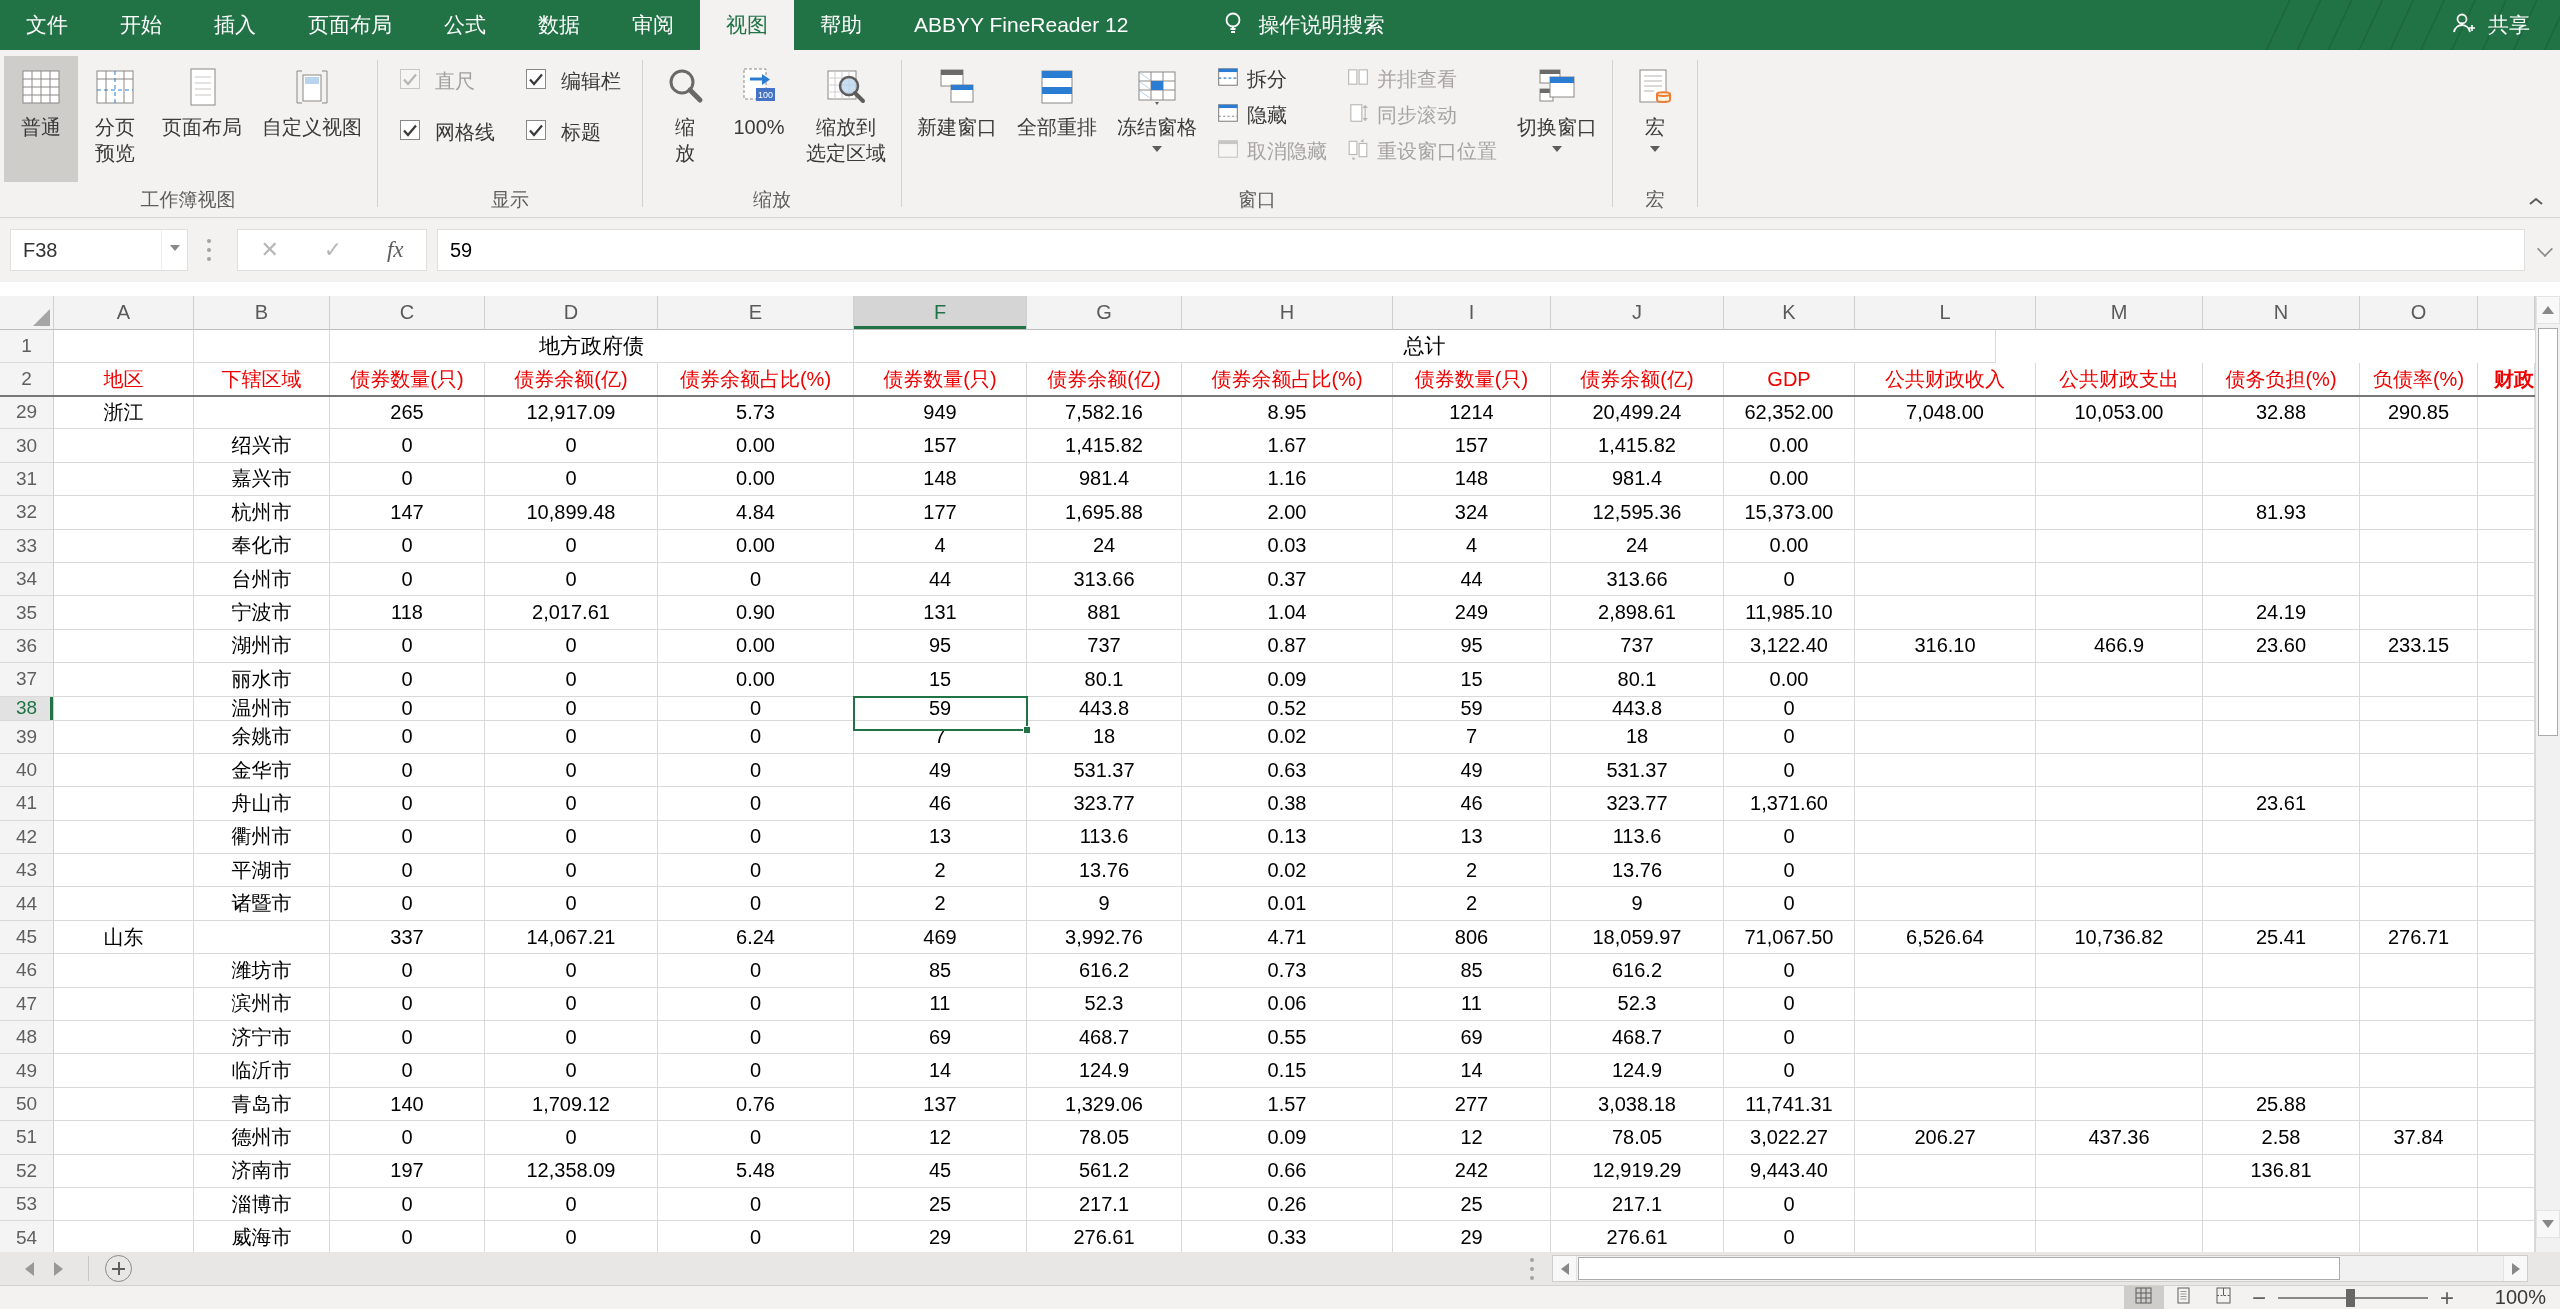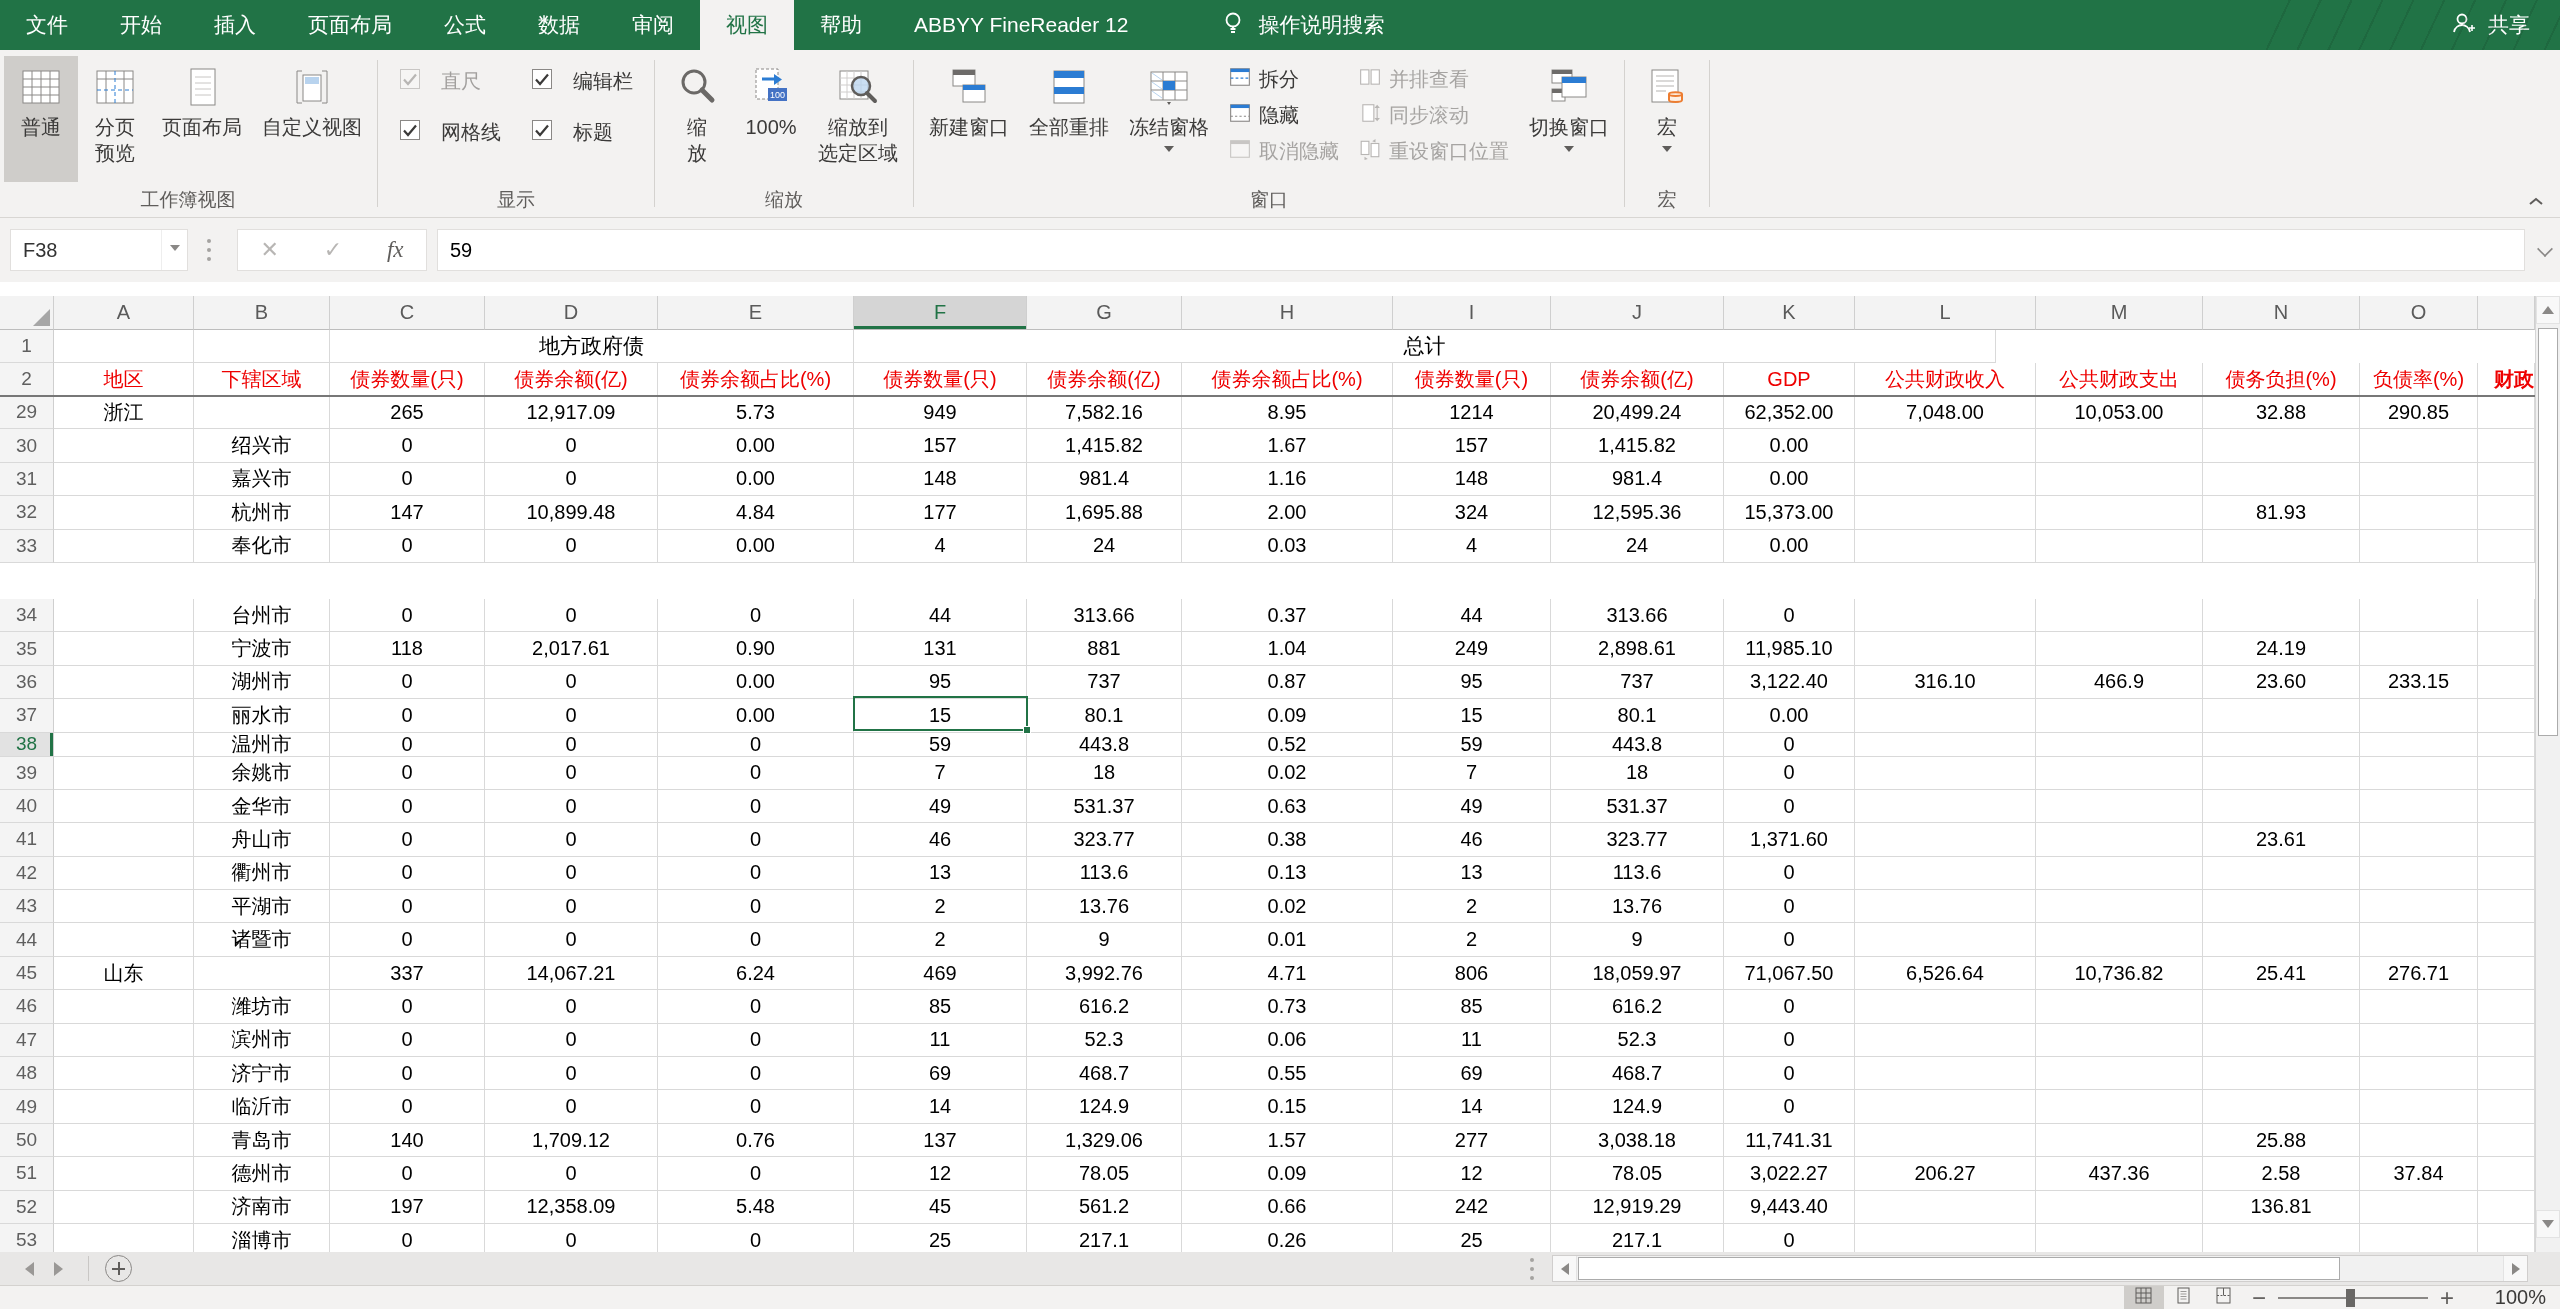--- a/index.html
+++ b/index.html
@@ -21,21 +21,21 @@
 .rgroup{display:flex;flex-direction:column;flex:none;}
 .rbody{flex:1;display:flex;align-items:flex-start;padding:6px 4px 0 4px;}
 .rlabel{height:30px;text-align:center;font-size:19px;color:#5f5d5b;line-height:26px;}
 .rsep{width:1px;background:#d4d2cf;margin:10px 1px;flex:none;}
 .rbtn{display:flex;flex-direction:column;align-items:center;padding:4px 10px 0 10px;min-width:74px;height:126px;flex:none;}
 .rbtn.sel{background:#cfcdca;}
 .rbtn .ricon{height:54px;display:flex;align-items:center;justify-content:center;}
 .rtext{font-size:20px;color:#3b3a39;text-align:center;white-space:pre-line;line-height:26px;}
 .tri-down{width:0;height:0;border:5px solid transparent;border-top:6px solid #5f5d5b;margin-top:6px;}
 .rchecks{display:grid;grid-template-columns:auto auto;gap:24px 30px;padding:18px 20px 0 20px;align-content:start;}
-.rcheck{display:flex;align-items:flex-start;gap:20px;font-size:20px;color:#3b3a39;}
+.rcheck{display:flex;align-items:flex-start;gap:14px;font-size:20px;color:#3b3a39;}
 .rcheck.dis{color:#a19f9d;}
 .smallcol{display:flex;flex-direction:column;gap:10px;padding:10px 10px 0 10px;flex:none;}
 .sbtn{display:flex;align-items:center;gap:8px;font-size:20px;color:#3b3a39;height:26px;white-space:nowrap;}
 .sbtn.dis{color:#a6a4a2;}
 #ribbon-collapse{position:absolute;right:14px;bottom:8px;width:20px;height:14px;}
 #ribbon-collapse svg{display:block;}
 .rfill{flex:1;}
 
 
 #fbar{position:absolute;left:0;top:218px;width:2560px;height:64px;background:#f3f2f1;z-index:8;}
@@ -547,21 +547,21 @@
         <div class="gc" style="width: 211px;">0.03</div>
         <div class="gc" style="width: 158px;">4</div>
         <div class="gc" style="width: 173px;">24</div>
         <div class="gc" style="width: 131px;">0.00</div>
         <div class="gc" style="width: 181px;"></div>
         <div class="gc" style="width: 167px;"></div>
         <div class="gc" style="width: 157px;"></div>
         <div class="gc" style="width: 118px;"></div>
         <div class="gc" style="width: 57px;"></div>
       </div>
-      <div class="grow" style="height: 33.4px; margin-top: 36px;">
+      <div class="grow" style="height: 33.4px;">
         <div class="gc gut" style="width: 54px;">34</div>
         <div class="gc" style="width: 140px;"></div>
         <div class="gc" style="width: 136px;">台州市</div>
         <div class="gc" style="width: 155px;">0</div>
         <div class="gc" style="width: 173px;">0</div>
         <div class="gc" style="width: 196px;">0</div>
         <div class="gc" style="width: 173px;">44</div>
         <div class="gc" style="width: 155px;">313.66</div>
         <div class="gc" style="width: 211px;">0.37</div>
         <div class="gc" style="width: 158px;">44</div>

